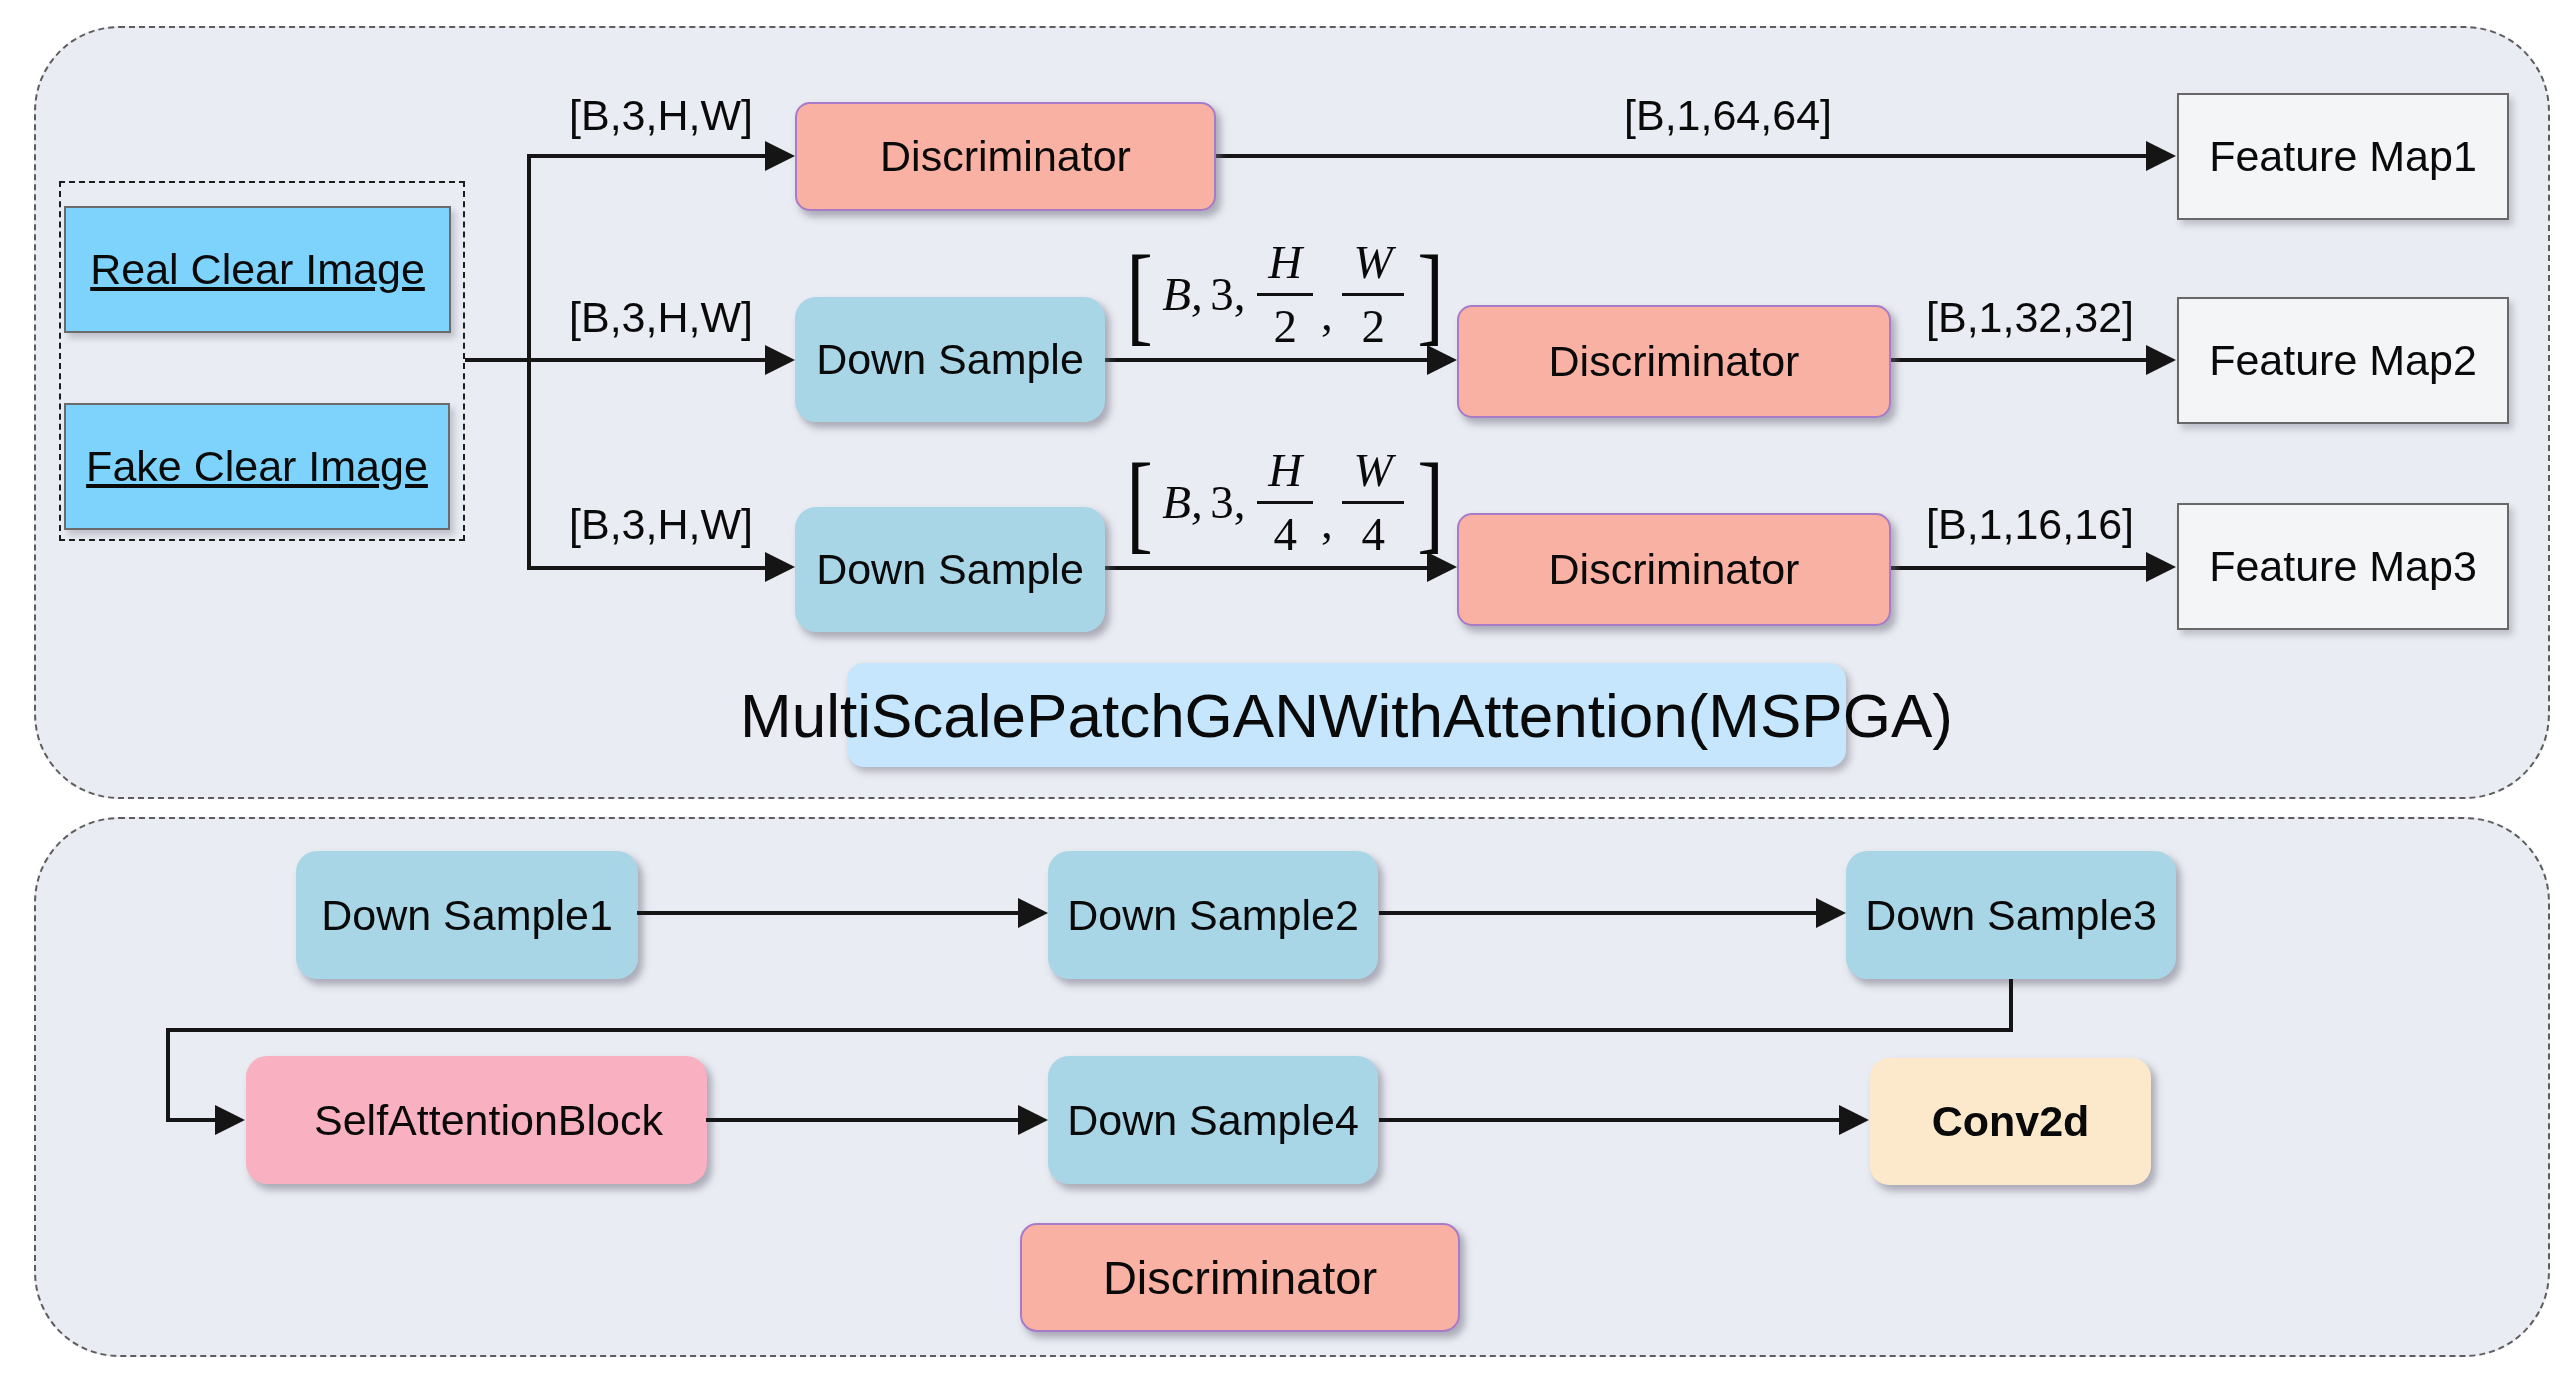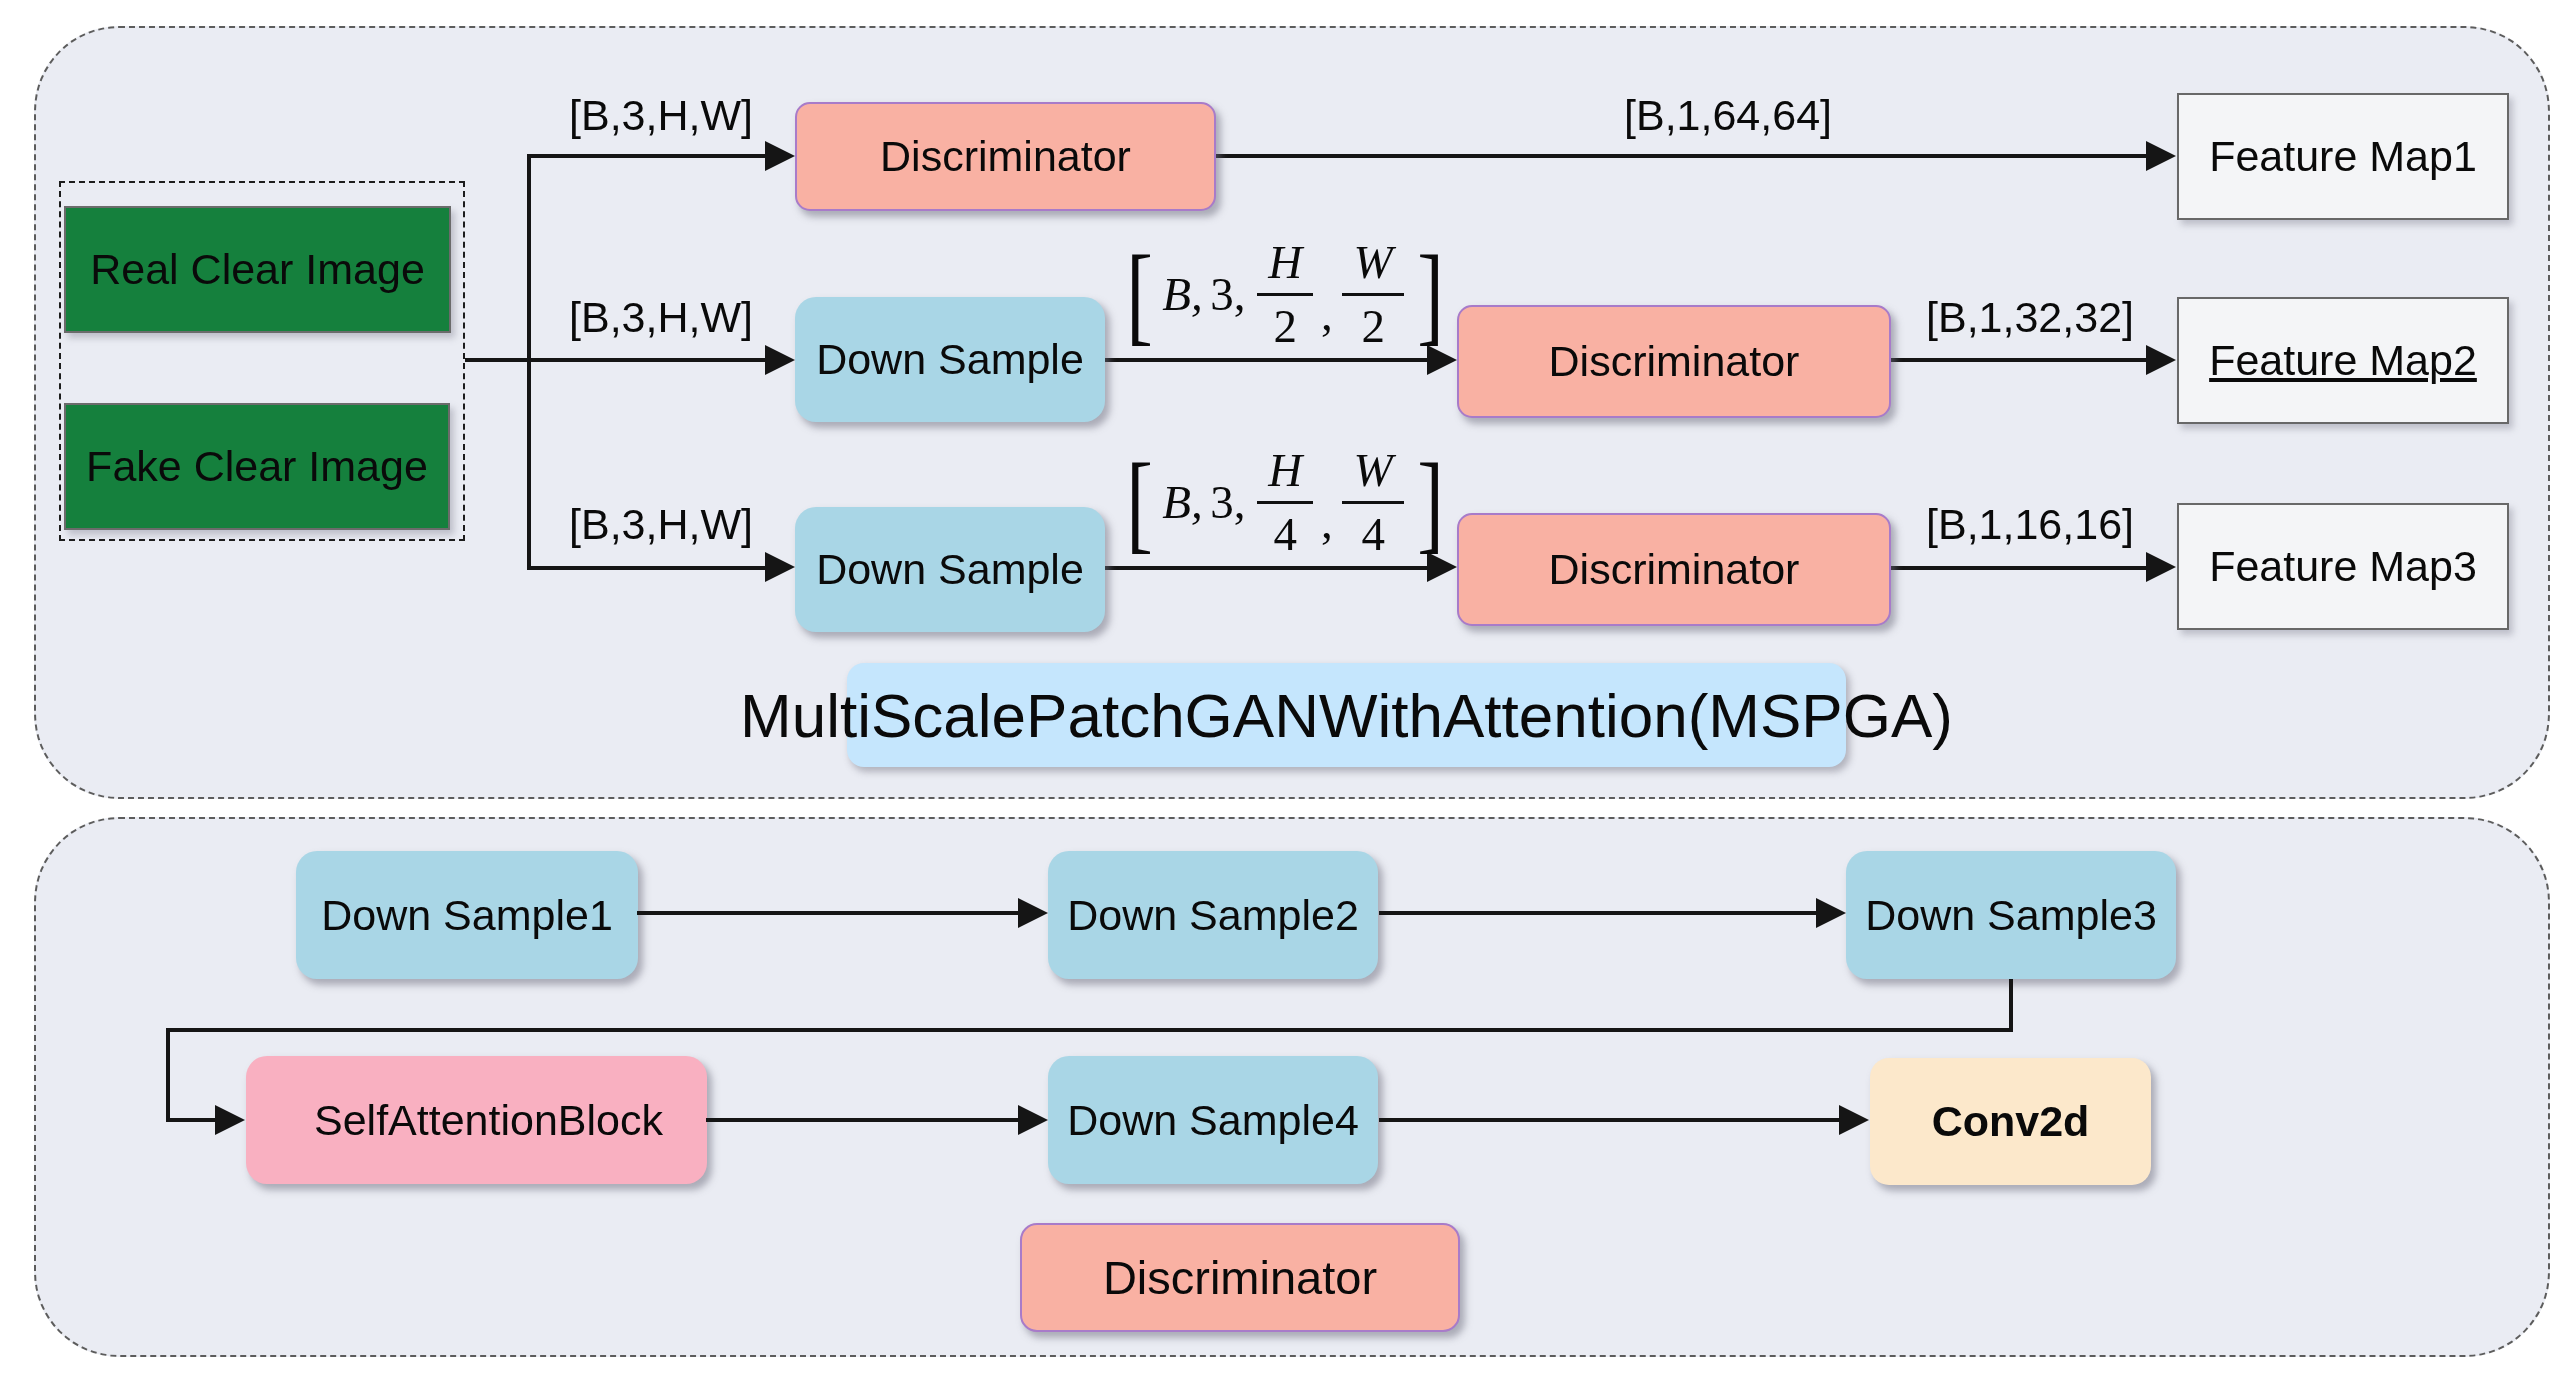--- a/index.html
+++ b/index.html
@@ -13,22 +13,22 @@
     border:2.8px dashed #5c5c5c; border-radius:85px;
     box-sizing:border-box;
   }
   .group-dashed {
     position:absolute; border:2.8px dashed #1c1c1c; box-sizing:border-box;
   }
   .node {
     position:absolute; display:flex; align-items:center; justify-content:center;
     font-size:43px; box-sizing:border-box; white-space:nowrap;
   }
-  .io-box { background:#15803d; border:2.8px solid #6b6b6b;
-            box-shadow:3.8px 4.7px 6.6px rgba(110,110,125,.35); }
+  .io-box { background:#7dd3fc; border:2.8px solid #6b6b6b;
+            box-shadow:3.8px 4.7px 6.6px rgba(110,110,125,.35);text-decoration:underline; }
   .disc  { background:#f9b1a3; border:2.8px solid #a87bc9; border-radius:15px;
            box-shadow:4.7px 5.7px 7.6px rgba(110,110,125,.5); }
   .dsamp { background:#a9d6e6; border-radius:21px;
            box-shadow:4.7px 5.7px 7.6px rgba(110,110,125,.5); }
   .fmap  { background:#f4f5f7; border:2.8px solid #686868;
            box-shadow:3.8px 4.7px 6.6px rgba(110,110,125,.35); }
   .sab   { background:#f9b0c1; border-radius:21px;
            box-shadow:4.7px 5.7px 7.6px rgba(110,110,125,.5); }
   .conv  { background:#fce8cb; border-radius:19px;
            box-shadow:4.7px 5.7px 7.6px rgba(110,110,125,.5); }
@@ -91,21 +91,21 @@
 
   <div class="hl" style="left:1891px; top:566px; width:255px;"></div>
   <div class="ah" style="left:2146px; top:552px;"></div>
 
   <div class="node disc" style="left:795px; top:102px; width:421px; height:109px;">Discriminator</div>
   <div class="node dsamp" style="left:795px; top:297px; width:310px; height:125px;">Down Sample</div>
   <div class="node disc" style="left:1457px; top:305px; width:434px; height:113px;">Discriminator</div>
   <div class="node dsamp" style="left:795px; top:507px; width:310px; height:125px;">Down Sample</div>
   <div class="node disc" style="left:1457px; top:513px; width:434px; height:113px;">Discriminator</div>
   <div class="node fmap" style="left:2177px; top:93px; width:332px; height:127px;">Feature Map1</div>
-  <div class="node fmap" style="left:2177px; top:297px; width:332px; height:127px;text-decoration:underline;">Feature Map2</div>
+  <div class="node fmap" style="left:2177px; top:297px; width:332px; height:127px;">Feature Map2</div>
   <div class="node fmap" style="left:2177px; top:503px; width:332px; height:127px;">Feature Map3</div>
 
   <div class="lbl" style="left:527px; top:91px; width:268px;">[B,3,H,W]</div>
   <div class="lbl" style="left:527px; top:293px; width:268px;">[B,3,H,W]</div>
   <div class="lbl" style="left:527px; top:500px; width:268px;">[B,3,H,W]</div>
   <div class="lbl" style="left:1577px; top:91px; width:302px;">[B,1,64,64]</div>
   <div class="lbl" style="left:1879px; top:293px; width:302px;">[B,1,32,32]</div>
   <div class="lbl" style="left:1879px; top:500px; width:302px;">[B,1,16,16]</div>
 
   <div class="math" style="left:1112px; top:230px; width:346px; height:128px;">

